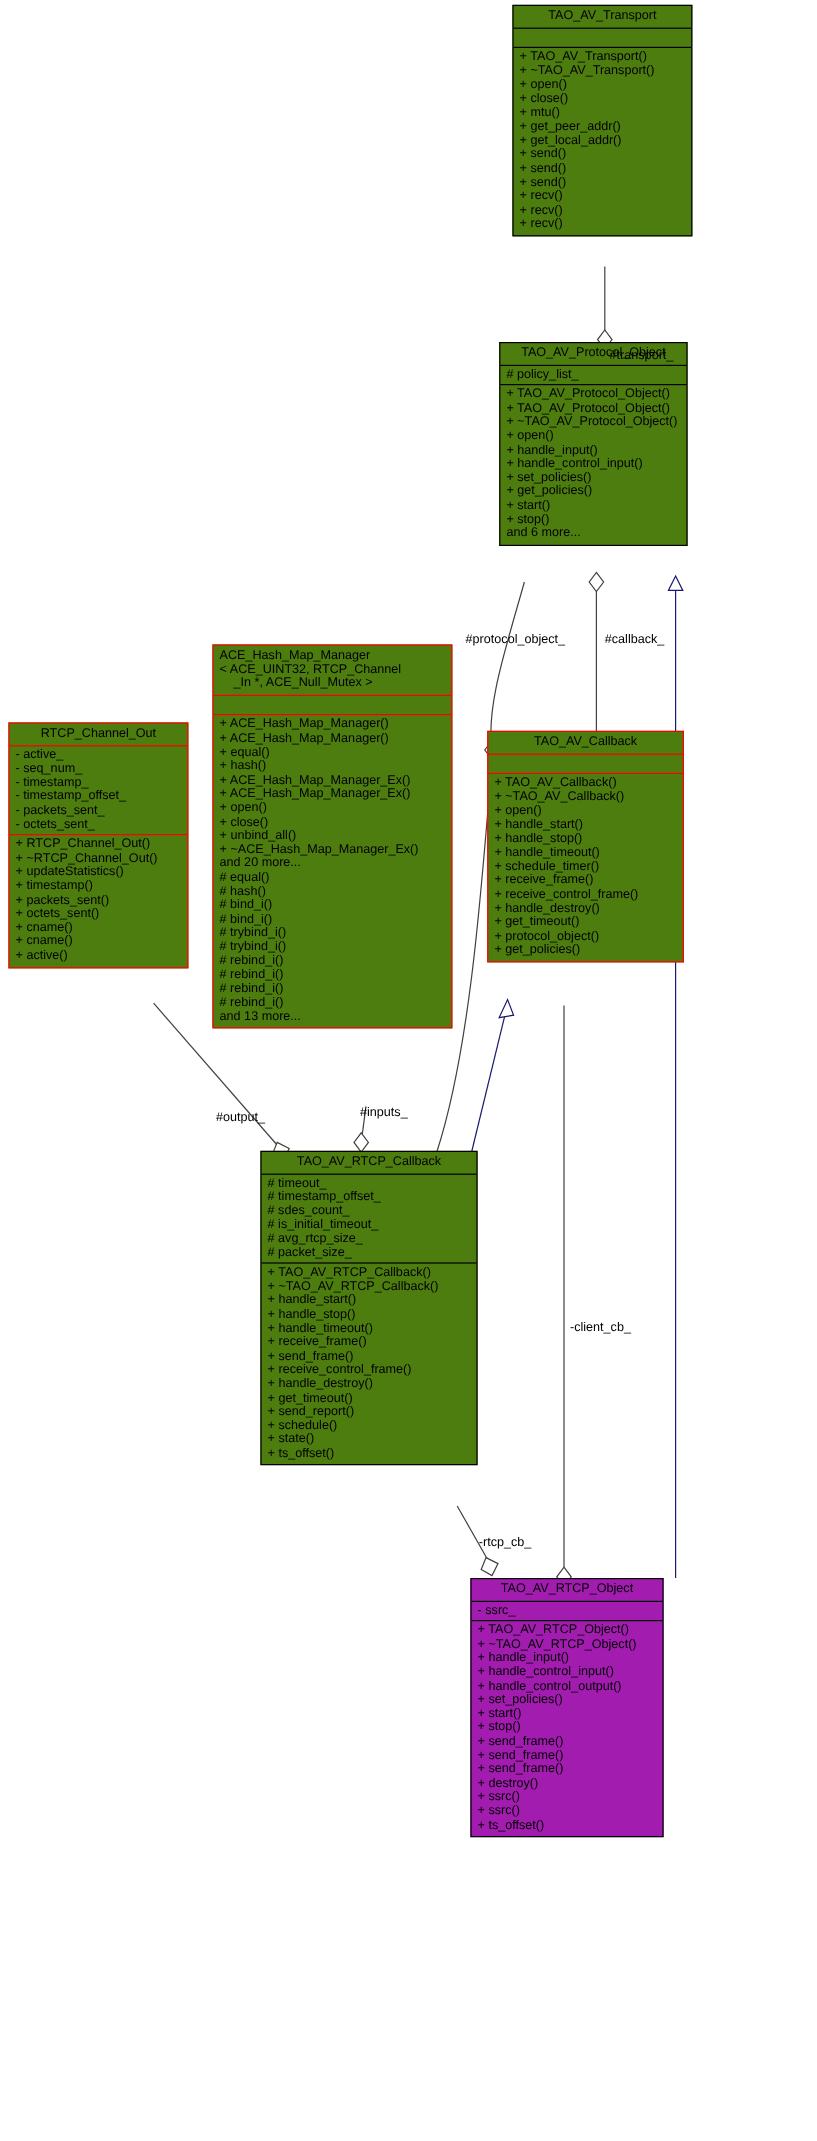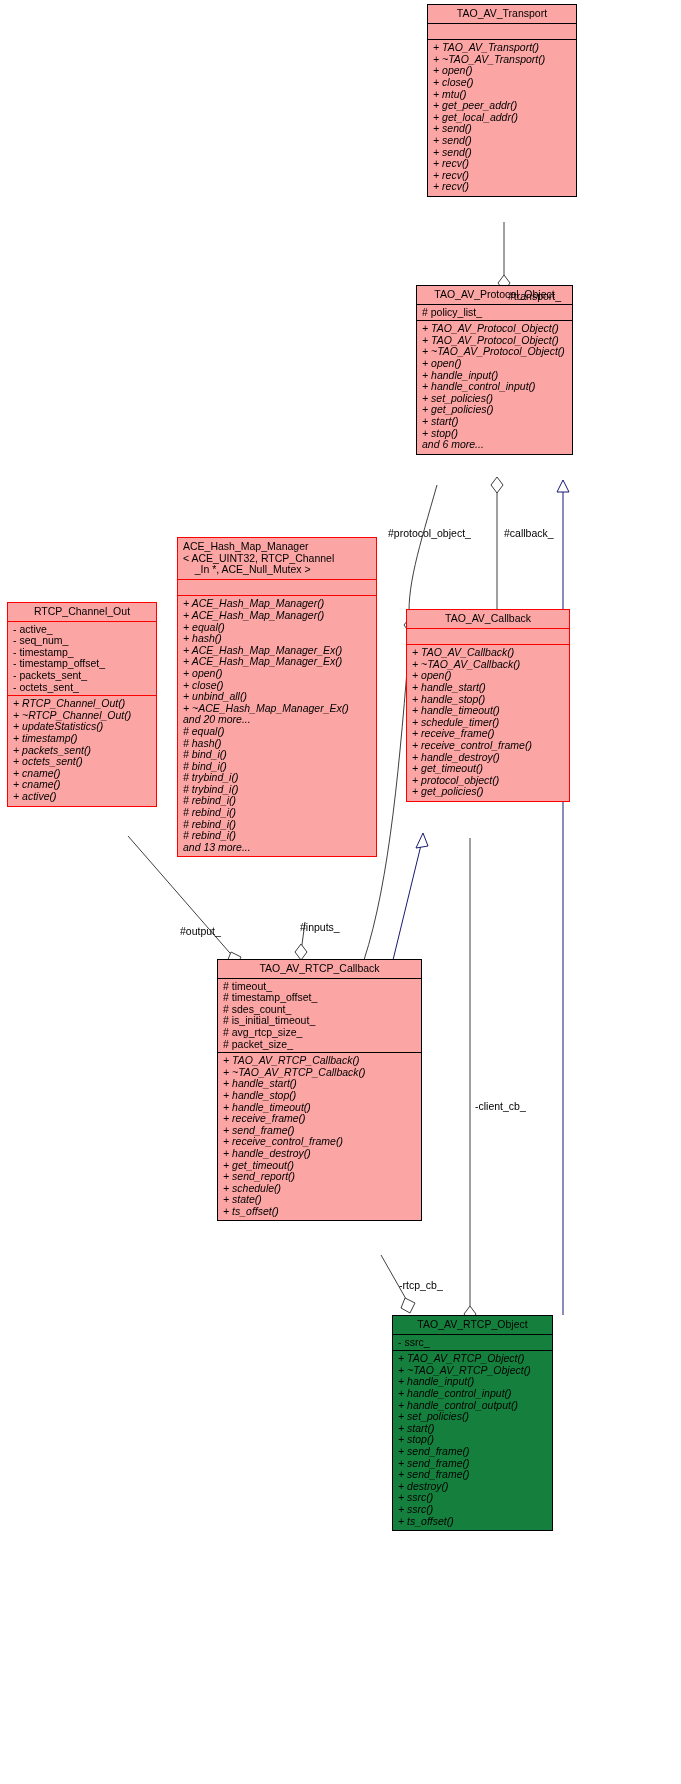--- a/index.html
+++ b/index.html
@@ -7,46 +7,46 @@
     width:681px;height:1784px;position:relative;
     font-family:"Liberation Sans","DejaVu Sans",sans-serif;
     -webkit-font-smoothing:antialiased;
   }
   #canvas{position:absolute;left:0;top:0;width:681px;height:1784px;overflow:hidden;}
   svg.edges{position:absolute;left:0;top:0;width:681px;height:1784px;pointer-events:none;}
 
   
   .node{
     position:absolute;
-    background:#fca5a5;
+    background:#4d7c0f;
     border:1px solid #000000;
     box-sizing:border-box;
     font-size:10.5px;
     line-height:11.6px;
     color:#000000;
   }
   .node.red{border-color:#ff0000;}
-  .node.filled{background:#15803d;}
+  .node.filled{background:#a21caf;}
   .node .title{
     text-align:center;
     padding:3px 4px 3px 4px;
     border-bottom:1px solid #000000;
     white-space:pre;
     font-size:10.5px;
     line-height:11.6px;
   }
   .node.red .title{border-bottom-color:#ff0000;}
   .node .title.tpl{text-align:left;padding-left:5px;}
   .node .attrs{
     padding:2px 4px 2px 5px;
     border-bottom:1px solid #000000;
     min-height:10px;
   }
   .node.red .attrs{border-bottom-color:#ff0000;}
-  .node .ops{padding:2px 4px 3px 5px;font-style:italic;}
+  .node .ops{padding:2px 4px 3px 5px;}
   .node .row{white-space:pre;}
 
   
   .elabel{
     position:absolute;
     font-size:10.5px;
     line-height:11.5px;
     color:#000000;
     white-space:pre;
     background:transparent;
@@ -211,21 +211,21 @@
         <div class="row">+ schedule_timer()</div>
         <div class="row">+ receive_frame()</div>
         <div class="row">+ receive_control_frame()</div>
         <div class="row">+ handle_destroy()</div>
         <div class="row">+ get_timeout()</div>
         <div class="row">+ protocol_object()</div>
         <div class="row">+ get_policies()</div>
       </div>
   </div>
 
-  <div class="node" style="left:217px;top:959px;width:205px;">
+  <div class="node" style="left:217px;top:959px;width:181px;">
     <div class="title">TAO_AV_RTCP_Callback</div>
     <div class="attrs">
         <div class="row"># timeout_</div>
         <div class="row"># timestamp_offset_</div>
         <div class="row"># sdes_count_</div>
         <div class="row"># is_initial_timeout_</div>
         <div class="row"># avg_rtcp_size_</div>
         <div class="row"># packet_size_</div>
       </div>
     <div class="ops">

